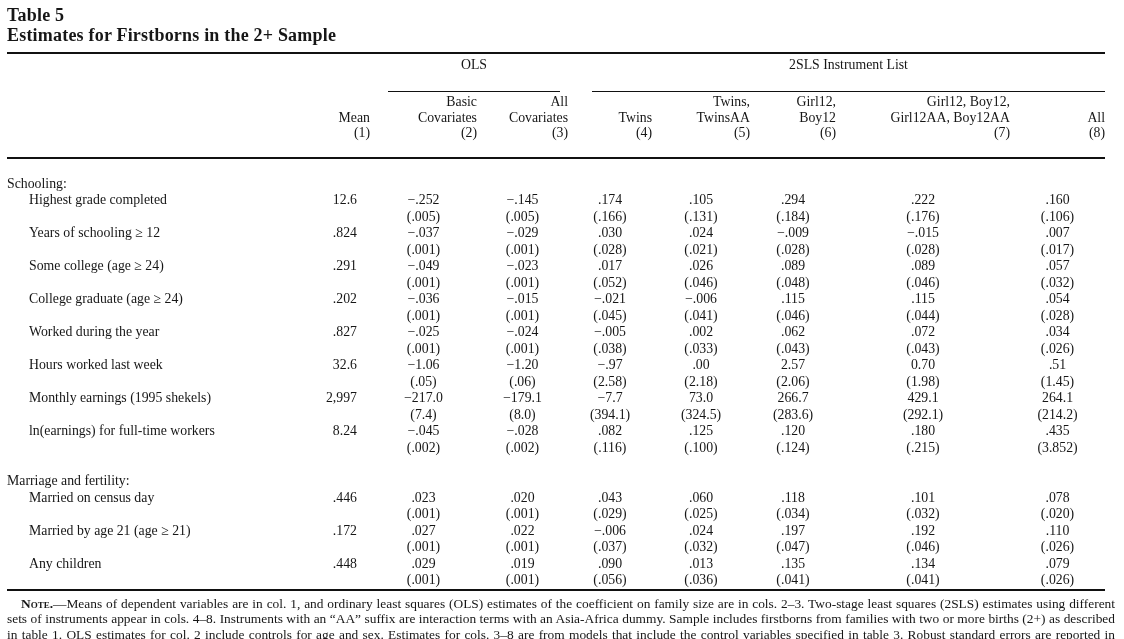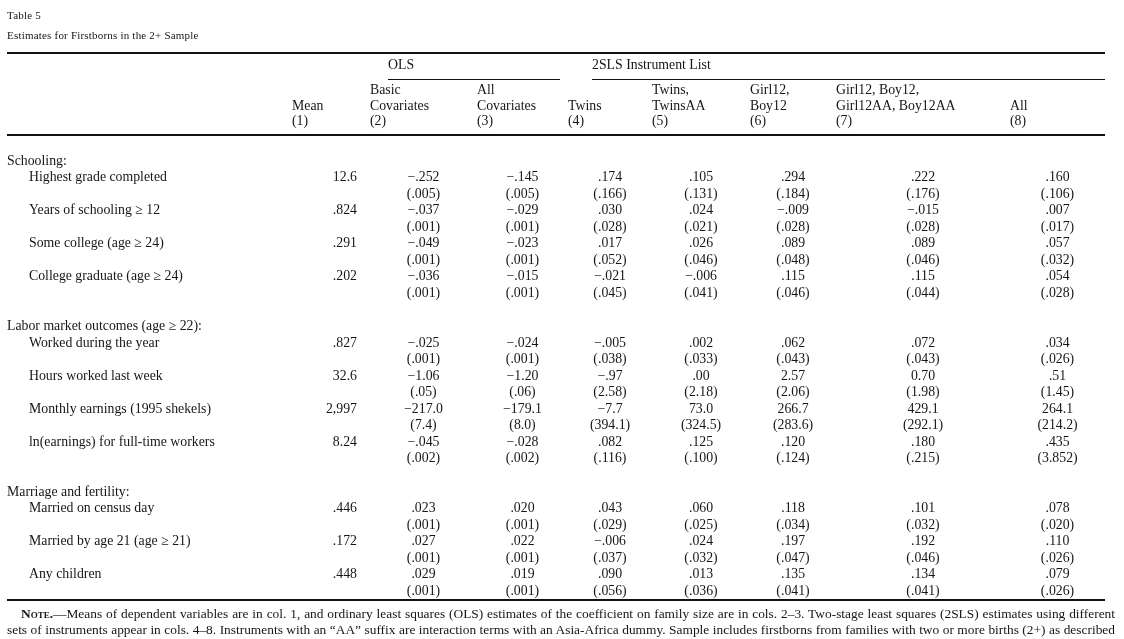--- a/index.html
+++ b/index.html
@@ -4,41 +4,41 @@
 <style>
   html, body { margin: 0; padding: 0; background: #ffffff; }
   body {
     width: 1124px; height: 639px; overflow: hidden;
     font-family: "Liberation Serif", serif;
     color: #161616;
     -webkit-font-smoothing: antialiased;
   }
   .page { padding: 5px 0 0 7px; width: 1110px; }
 
-  .title-block { font-weight: normal; font-size: 11px; line-height: 20px; letter-spacing: .2px; }
+  .title-block { font-weight: bold; font-size: 18px; line-height: 20px; letter-spacing: .2px; }
   .title-block div { white-space: nowrap; }
 
   table.main {
     margin-top: 7px;
     border-collapse: collapse;
     table-layout: fixed;
     width: 1098px;
     border-top: 2px solid #111;
     border-bottom: 2px solid #111;
     font-size: 13.8px;
   }
 
   .group-row td { padding: 2px 0 0 0; vertical-align: bottom; line-height: 17px; }
-  .group-inner { border-bottom: 1.3px solid #111; padding-bottom: 6px; }
+  .group-inner { text-align: center; border-bottom: 1.3px solid #111; padding-bottom: 18px; }
   .gi-ols  { margin: 0 8px 0 18px; }
   .gi-tsls { margin: 0 0 0 24px; }
 
   .colhead-row td {
-    vertical-align: bottom; text-align: left;
-    padding: 2px 0 5px 0;
+    vertical-align: bottom; text-align: right;
+    padding: 2px 0 16px 0;
     border-bottom: 2.5px solid #111;
     line-height: 15.5px;
     white-space: nowrap;
   }
 
   tbody td { vertical-align: top; line-height: 16.5px; padding: 0; white-space: nowrap; }
   .section-row td { padding-top: 17px; }
   .rowlabel { padding-left: 22px; }
   .num  { text-align: center; }
   .mean { text-align: right; padding-right: 13px; }
@@ -252,23 +252,20 @@
           </td>
           <td class="num">
             <div>.115</div>
             <div>(.044)</div>
           </td>
           <td class="num">
             <div>.054</div>
             <div>(.028)</div>
           </td>
         </tr>
-        <tr class="section-row">
-          <td colspan="9">Labor market outcomes (age ≥ 22):</td>
-        </tr>
         <tr>
           <td class="rowlabel">Worked during the year</td>
           <td class="num mean">.827</td>
           <td class="num">
             <div>−.025</div>
             <div>(.001)</div>
           </td>
           <td class="num">
             <div>−.024</div>
             <div>(.001)</div>

